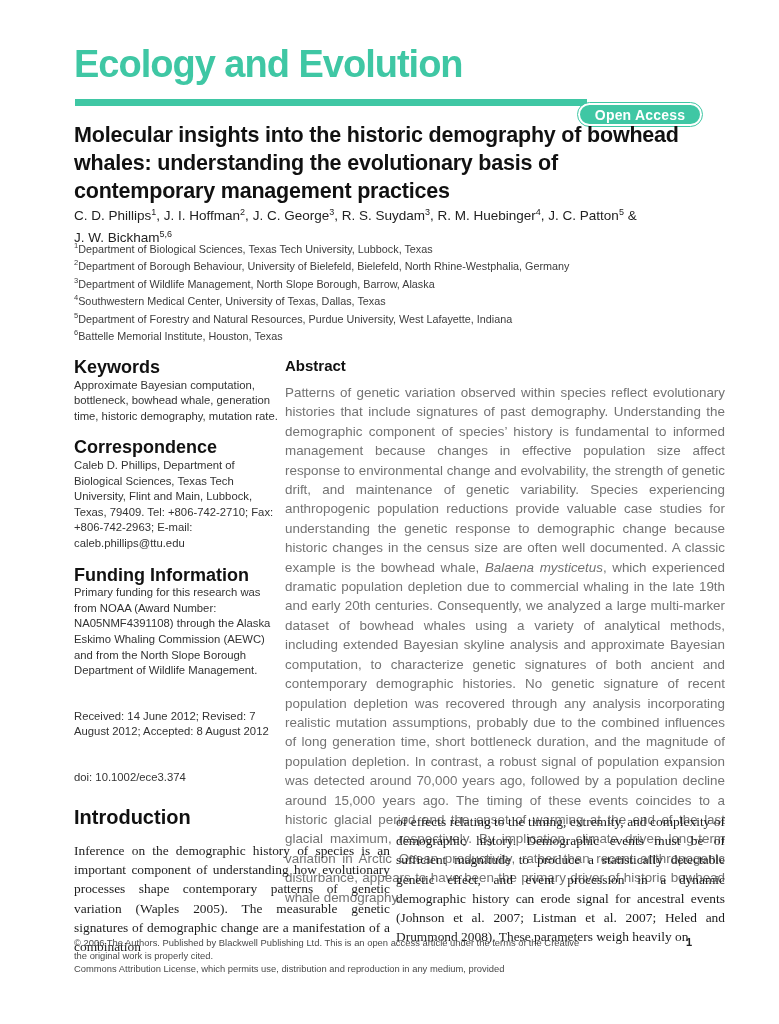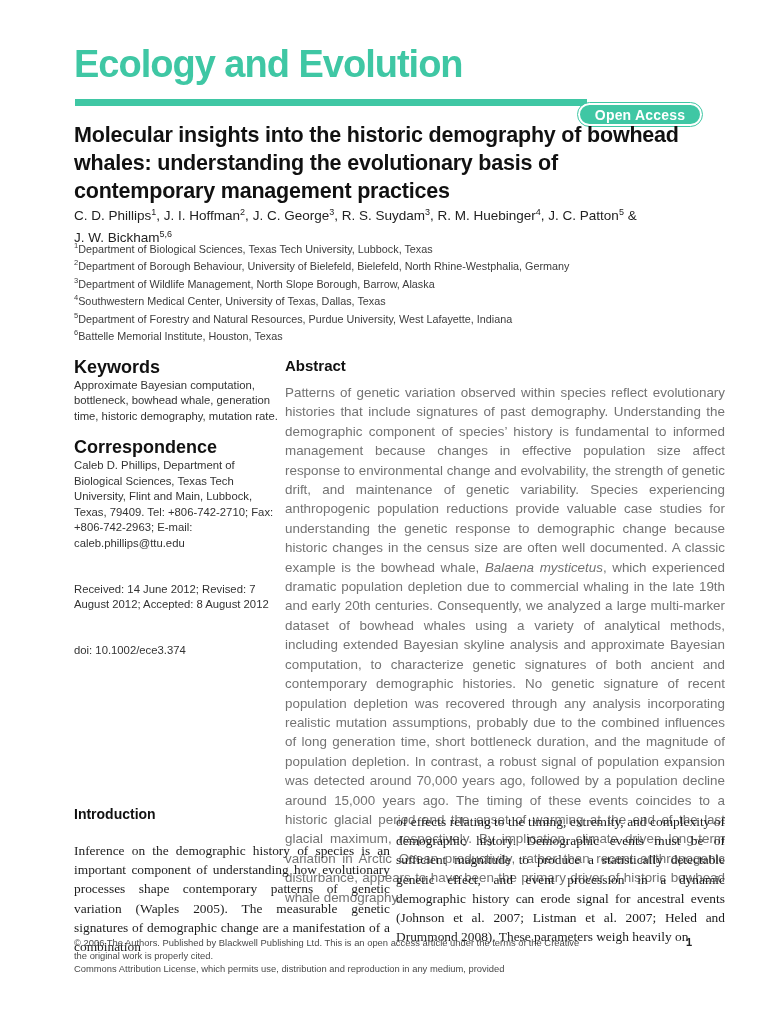--- a/index.html
+++ b/index.html
@@ -101,21 +101,21 @@
     font-family: Liberation Sans, sans-serif;
     font-size: 13.4px;
     line-height: 19.4px;
     text-align: justify;
     color: #737373;
   }
   .abstract-body .species { font-style: italic; }
   .intro-heading {
     position: absolute;
     left: 74px; top: 806px;
-    font-size: 14px;
+    font-size: 20px;
     font-weight: bold;
     color: #111;
   }
   .intro-left {
     position: absolute;
     left: 74px; top: 841px;
     width: 316px;
     font-family: "Liberation Serif", serif;
     font-size: 13.4px;
     line-height: 19.2px;
@@ -174,20 +174,24 @@
 
   <div class="side-col">
     <div class="side-block">
       <div class="side-heading">Keywords</div>
       <div>Approximate Bayesian computation, bottleneck, bowhead whale, generation time, historic demography, mutation rate.</div>
     </div>
     <div class="side-block">
       <div class="side-heading">Correspondence</div>
       <div>Caleb D. Phillips, Department of Biological Sciences, Texas Tech University, Flint and Main, Lubbock, Texas, 79409. Tel: +806-742-2710; Fax: +806-742-2963; E-mail: caleb.phillips@ttu.edu</div>
     </div>
+    <div class="side-block">
+      <div class="side-heading">Funding Information</div>
+      <div>Primary funding for this research was from NOAA (Award Number: NA05NMF4391108) through the Alaska Eskimo Whaling Commission (AEWC) and from the North Slope Borough Department of Wildlife Management.</div>
+    </div>
     <div class="side-gap"></div>
     <div class="side-block">
       <div>Received: 14 June 2012; Revised: 7 August 2012; Accepted: 8 August 2012</div>
     </div>
     <div class="side-gap"></div>
     <div class="side-block">
       <div>doi: 10.1002/ece3.374</div>
     </div>
   </div>
 

